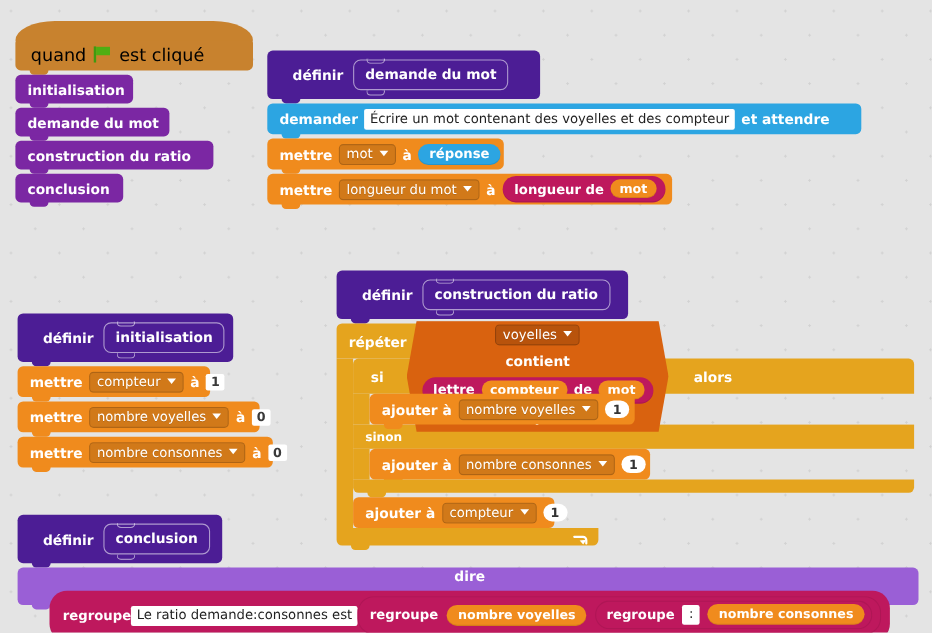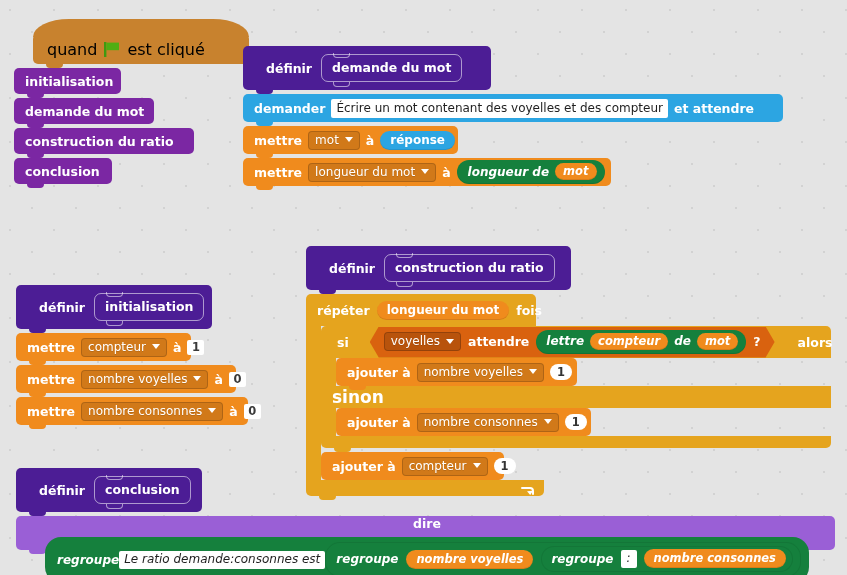--- a/index.html
+++ b/index.html
@@ -26,33 +26,32 @@
   .script { position: absolute; }
 
   
   .c-purple  { background: #7b27a3; }
   .c-purple2 { background: #4c1d95; }
   .c-looks   { background: #9a5fd6; }
   .c-orange  { background: #f08b1d; }
   .c-orange-d{ background: #d9620f; }
   .c-yellow  { background: #e5a41e; }
   .c-blue    { background: #2ca5e2; }
-  .c-green   { background: #15803d; font-style: italic; }
+  .c-green   { background: #be185d; }
   .c-hat     { background: #c8822e; }
 
   
   .hat {
     position: relative;
     padding: 0 30px 0 14px;
     height: 30px;
     border-radius: 5px;
     display: flex;
     align-items: center;
     gap: 7px;
-    margin-left: 19px;
   }
   .hat-top {
     position: absolute;
     left: 0; right: 0; top: -15px;
     height: 18px;
     background: inherit;
     border-top-left-radius: 60px 30px;
     border-top-right-radius: 60px 30px;
   }
   .hat .lbl { position: relative; z-index: 2; }
@@ -232,20 +231,21 @@
   
   .hex {
     display: inline-flex;
     align-items: center;
     gap: 7px;
     padding: 3px 14px 4px 14px;
     color: #fff;
     font-weight: bold;
     font-size: 12.5px;
     clip-path: polygon(9px 0, calc(100% - 9px) 0, 100% 50%, calc(100% - 9px) 100%, 9px 100%, 0 50%);
+    flex-direction: column;
   }
 
   
   .cblock { position: relative; }
   .c-head {
     height: 26px;
     padding: 0 10px 0 11px;
     display: flex;
     align-items: center;
     gap: 7px;
@@ -274,21 +274,21 @@
     width: 17px; height: 5px;
     border-bottom-left-radius: 4px;
     border-bottom-right-radius: 4px;
     background: inherit;
   }
   .c-mid {
     height: 22px;
     display: flex;
     align-items: center;
     padding-left: 11px;
-    color: #fff; font-weight: bold; font-size: 17px;
+    color: #fff; font-weight: bold; font-size: 11px;
     box-sizing: border-box;
   }
   .c-body { display: flex; }
   .c-slot { }
 
   .loop-arrow {
     position: absolute;
     right: 9px;
     bottom: 1px;
     width: 14px; height: 12px;
@@ -434,21 +434,21 @@
         <div class="c-slot">
 
           <div class="cblock">
             <div class="c-head c-yellow tallhead" style="width:510px; gap:15px; padding-left:16px; align-items:center;">
               <span>si</span>
               <span class="hex c-orange-d" style="margin-left:6px;">
                 <span class="dropdown tiny-dd">
                   <span>voyelles</span>
                   <span class="caret"></span>
                 </span>
-                <span>attendre</span>
+                <span>contient</span>
                 <span class="oval c-green" style="padding:3px 8px 4px 10px;">
                   <span>lettre</span>
                   <span class="oval c-orange small">compteur</span>
                   <span>de</span>
                   <span class="oval c-orange small">mot</span>
                 </span>
                 <span>?</span>
               </span>
               <span style="margin-left:8px;">alors</span>
             </div>

